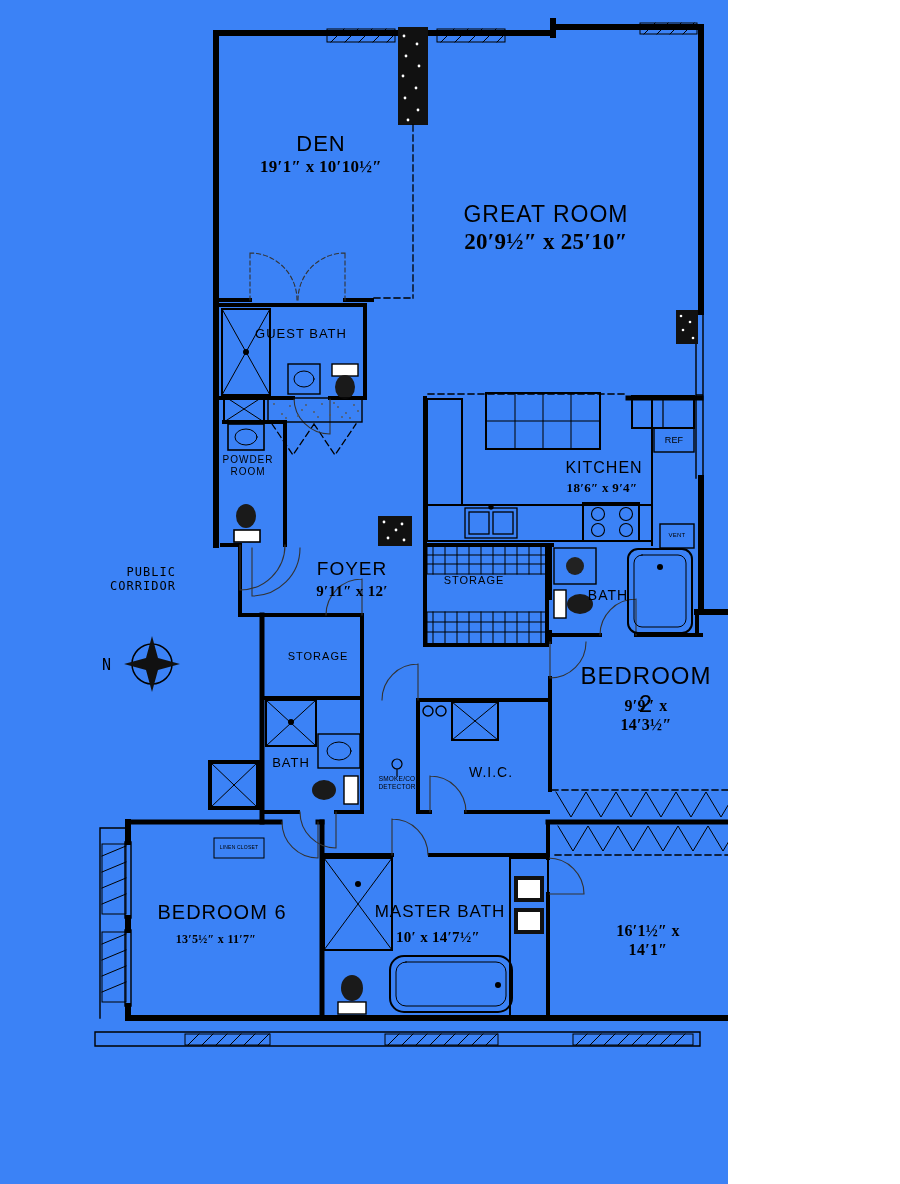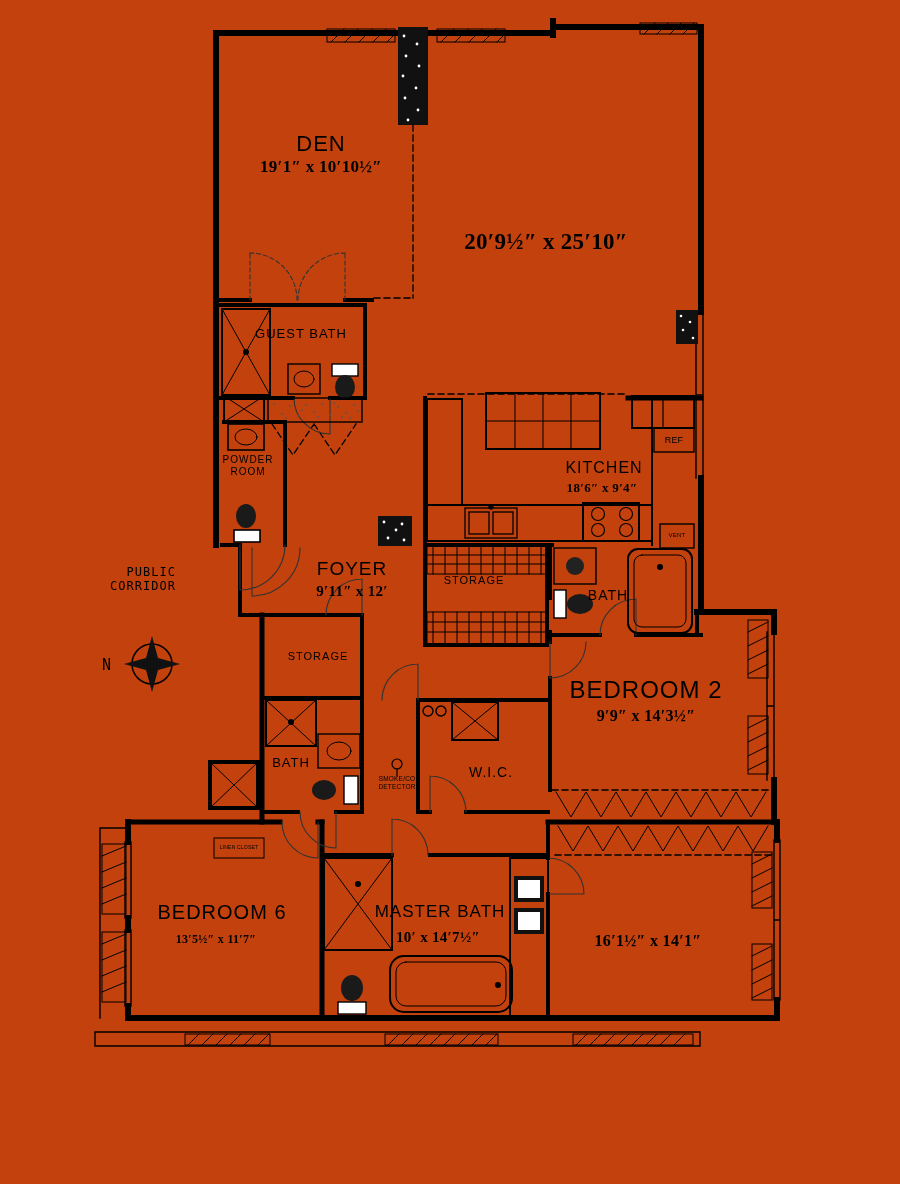--- a/index.html
+++ b/index.html
@@ -1,16 +1,16 @@
 <!DOCTYPE html>
 <html><head>
 <meta charset="utf-8">
 <style>
   html,body{margin:0;padding:0;background:#fff;}
-  #stage{position:relative;width:900px;height:1184px;background:#c2410c;overflow:hidden;
+  #stage{position:relative;width:728px;height:1184px;background:#3b82f6;overflow:hidden;
          font-family:"Liberation Sans",sans-serif;color:#000;}
   #plan-svg{position:absolute;left:0;top:0;}
   .lbl{position:absolute;transform:translate(-50%,-50%);white-space:pre-line;text-align:center;line-height:1.18;}
   .room{font-family:"Liberation Sans",sans-serif;letter-spacing:1px;}
   .dims{font-family:"Liberation Serif",serif;letter-spacing:.3px;font-weight:bold;}
   .mono{font-family:"DejaVu Sans Mono",monospace;letter-spacing:1px;text-align:right;}
   .tiny{letter-spacing:.2px;}
 </style>
 </head>
 <body>
@@ -316,20 +316,21 @@
 
   <g>
     <circle cx="152" cy="664" r="20" stroke-width="1.5"></circle>
     <path d="M152 636 L158 658 L180 664 L158 670 L152 692 L146 670 L124 664 L146 658 Z" fill="#111" stroke="none"></path>
   </g>
 </svg>
 
   <div class="lbl room" style="left:321px;top:144px;font-size:22px">DEN</div>
   <div class="lbl dims" style="left:321px;top:167px;font-size:17px">19′1″ x 10′10½″</div>
 
+  <div class="lbl room" style="left:546px;top:215px;font-size:23px">GREAT ROOM</div>
   <div class="lbl dims" style="left:546px;top:242px;font-size:23px">20′9½″ x 25′10″</div>
 
   <div class="lbl room" style="left:301px;top:334px;font-size:13px">GUEST BATH</div>
 
   <div class="lbl room" style="left:248px;top:466px;font-size:10px">POWDER
 ROOM</div>
 
   <div class="lbl room" style="left:604px;top:468px;font-size:16px">KITCHEN</div>
   <div class="lbl dims" style="left:602px;top:488px;font-size:13px">18′6″ x 9′4″</div>
 

